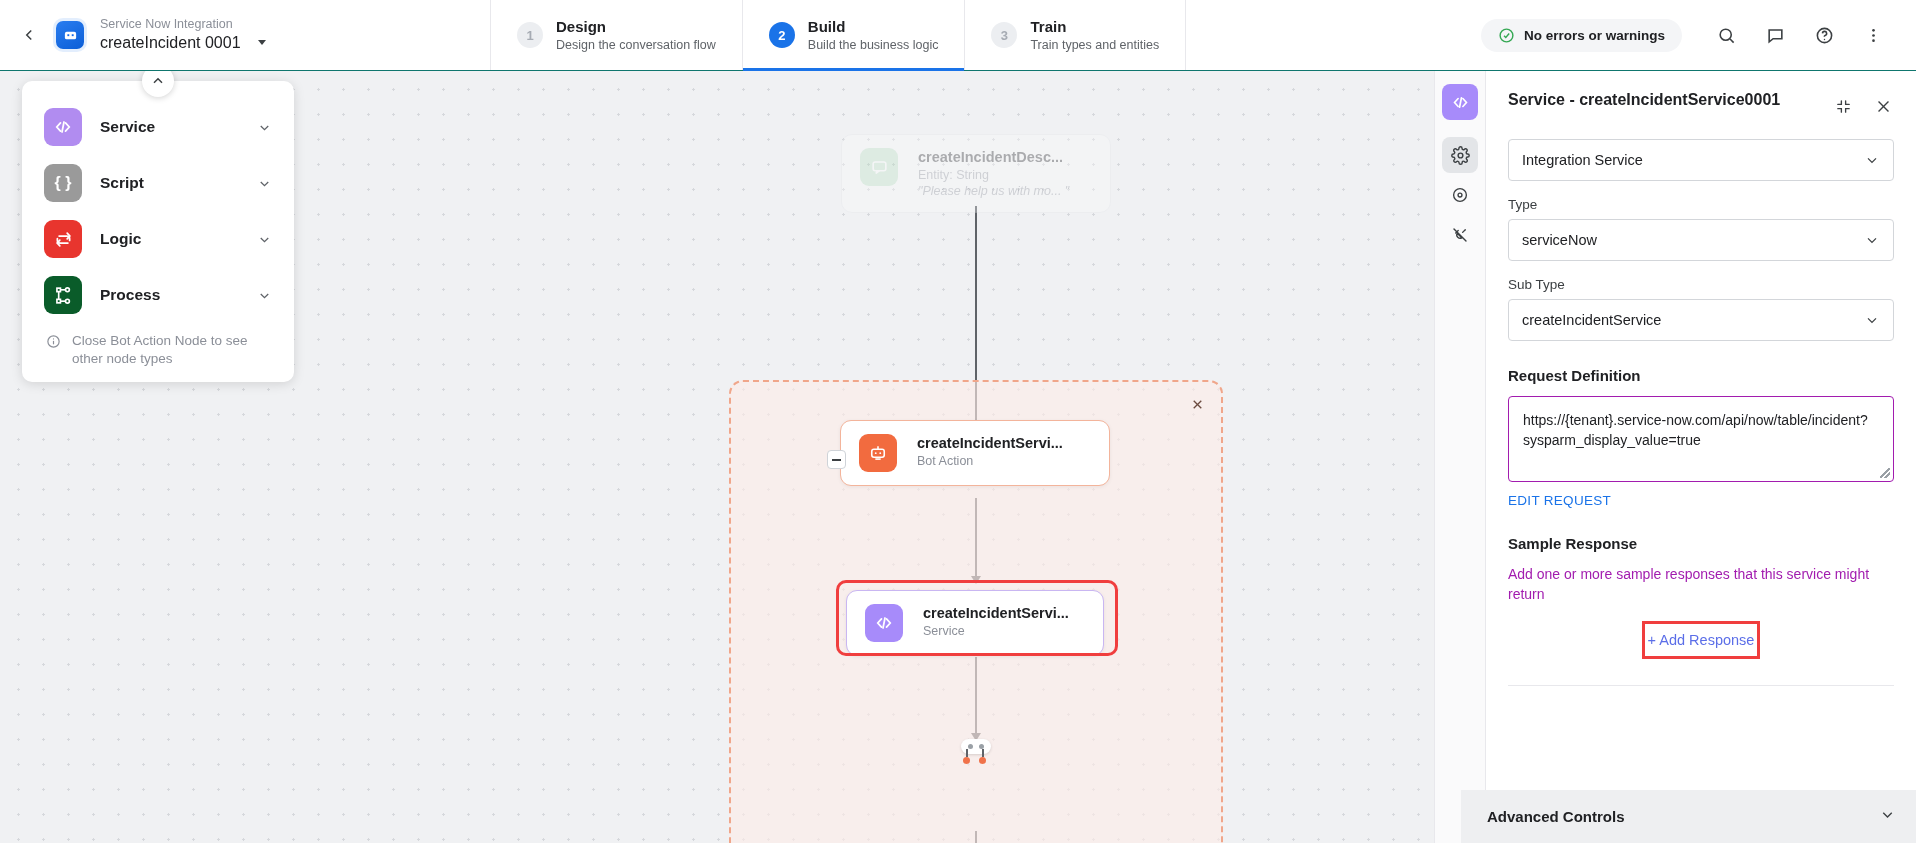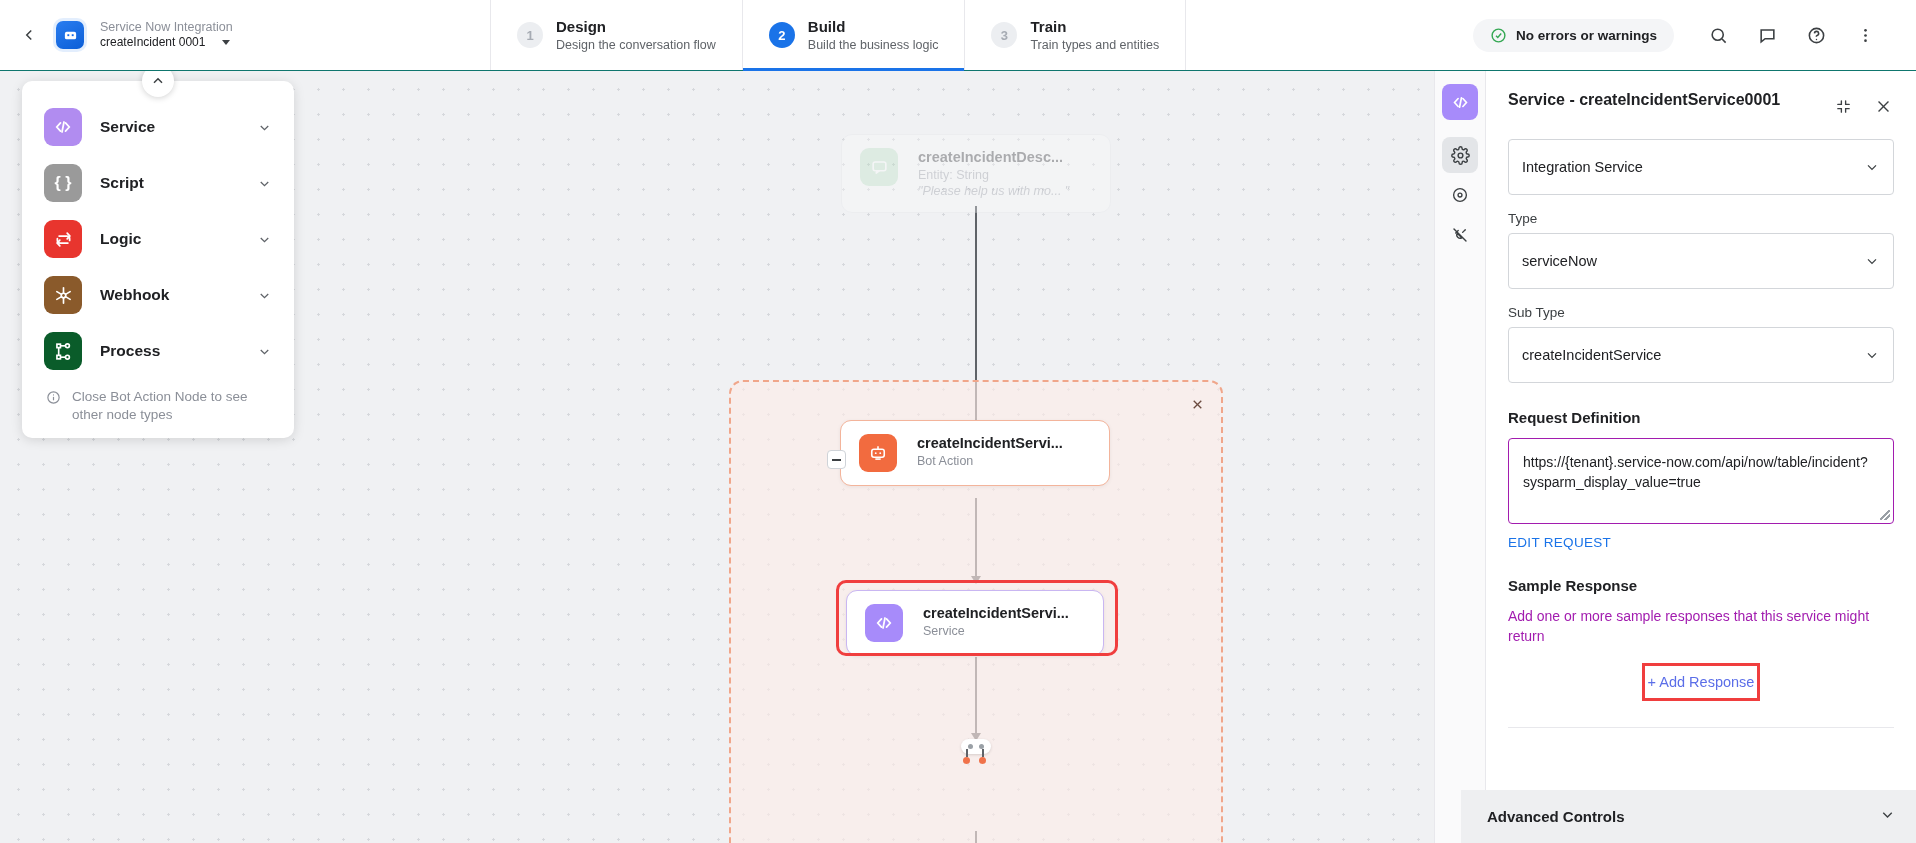--- a/index.html
+++ b/index.html
@@ -23,21 +23,21 @@
     cursor: pointer; color: #3c4043;
   }
   .app-logo {
     width: 28px; height: 28px; margin-left: 12px; border-radius: 7px;
     background: linear-gradient(150deg,#2a7df0,#0b5ed7);
     display: flex; align-items: center; justify-content: center; flex: none;
     box-shadow: 0 0 0 3px rgba(42,125,240,0.13);
   }
   .crumbs { margin-left: 16px; line-height: 1.25; }
   .crumb-top { font-size: 12.5px; color: #8b8f98; }
-  .crumb-main { font-size: 12px; color: #202124; display: flex; align-items: center; gap: 17px; cursor: pointer; }
+  .crumb-main { font-size: 16px; color: #202124; display: flex; align-items: center; gap: 17px; cursor: pointer; }
   .caret-dn { width: 0; height: 0; border-left: 4.5px solid transparent; border-right: 4.5px solid transparent; border-top: 5px solid #3c4043; }
 
   .steps { display: flex; align-items: stretch; flex: none; }
   .step {
     display: flex; align-items: center; gap: 13px; padding: 0 26px;
     border-left: 1px solid #e8e8ec; cursor: pointer; position: relative; min-width: 200px;
   }
   .step:last-child { border-right: 1px solid #e8e8ec; }
   .step-num {
     width: 26px; height: 26px; border-radius: 50%; flex: none;
@@ -45,21 +45,21 @@
     font-size: 13px; font-weight: 700; background: #eceef1; color: #a6abb3;
   }
   .step.active .step-num { background: #1a73e8; color: #fff; }
   .step-txt { line-height: 1.3; }
   .step-title { font-size: 15px; font-weight: 700; color: #202124; }
   .step-sub { font-size: 12.5px; color: #5f6368; }
   .step.active:after {
     content: ""; position: absolute; left: 0; right: 0; bottom: -1px; height: 3px; background: #1a73e8;
   }
 
-  .tb-right { margin-left: auto; display: flex; align-items: center; gap: 11px; padding-right: 32px; }
+  .tb-right { margin-left: auto; display: flex; align-items: center; gap: 11px; padding-right: 24px; }
   .status-pill {
     display: flex; align-items: center; gap: 9px; background: #f4f5f7;
     border-radius: 20px; padding: 8px 17px; margin-right: 14px; cursor: pointer;
   }
   .status-pill span { font-size: 13.5px; color: #202124; font-weight: 600; }
   .icon-btn {
     width: 38px; height: 38px; border-radius: 50%; display: flex;
     align-items: center; justify-content: center; cursor: pointer; color: #3c4043;
   }
 
@@ -191,21 +191,21 @@
   }
   .panel-head {
     display: flex; padding: 20px 18px 14px 22px; gap: 10px;
   }
   .panel-title { font-size: 16px; font-weight: 700; color: #202124; flex: 1; }
   .panel-head .icon-btn { width: 30px; height: 30px; }
   .panel-body { flex: 1; overflow: hidden; padding: 0 22px; position: relative; }
 
   .field-label { font-size: 13.5px; color: #3c4043; margin: 16px 0 7px 0; }
   .select-box {
-    height: 56px; border: 1px solid #d3d6da; border-radius: 4px; display: flex;
+    height: 42px; border: 1px solid #d3d6da; border-radius: 4px; display: flex;
     align-items: center; padding: 0 13px; cursor: pointer; background: #fff;
   }
   .select-box span { flex: 1; font-size: 14.5px; color: #202124; }
   .select-box .chev { color: #3c4043; display: flex; }
 
   .sec-title { font-size: 15px; font-weight: 700; color: #202124; margin: 26px 0 12px 0; }
   .req-area {
     border: 1px solid #a21caf; border-radius: 4px; padding: 13px 14px;
     font-size: 14px; color: #202124; line-height: 1.43; min-height: 86px; position: relative;
     word-break: break-word; cursor: text;
@@ -370,39 +370,20 @@
             </svg>
         </div>
         <div class="pal-label">Logic</div>
         <div class="pal-chev">
           <svg width="15" height="15" viewBox="0 0 24 24" fill="none" stroke="currentColor" stroke-width="2">
               <polyline points="6 9.5 12 15.5 18 9.5"></polyline>
             </svg>
         </div>
       </div>
 
-      <div class="pal-item">
-        <div class="pal-ico" style="background:#8a5a2b">
-          <svg width="21" height="21" viewBox="0 0 24 24" fill="none" stroke="#fff" stroke-width="1.9" stroke-linecap="round">
-              <circle cx="12" cy="12" r="2.6"></circle>
-              <line x1="12" y1="3.2" x2="12" y2="9.4"></line>
-              <line x1="12" y1="14.6" x2="12" y2="20.8"></line>
-              <line x1="4.4" y1="7.6" x2="9.7" y2="10.7"></line>
-              <line x1="14.3" y1="13.3" x2="19.6" y2="16.4"></line>
-              <line x1="4.4" y1="16.4" x2="9.7" y2="13.3"></line>
-              <line x1="14.3" y1="10.7" x2="19.6" y2="7.6"></line>
-            </svg>
-        </div>
-        <div class="pal-label">Webhook</div>
-        <div class="pal-chev">
-          <svg width="15" height="15" viewBox="0 0 24 24" fill="none" stroke="currentColor" stroke-width="2">
-              <polyline points="6 9.5 12 15.5 18 9.5"></polyline>
-            </svg>
-        </div>
-      </div>
 
       <div class="pal-item">
         <div class="pal-ico" style="background:#0a5c2a">
           <svg width="21" height="21" viewBox="0 0 24 24" fill="none" stroke="#fff" stroke-width="1.9">
               <circle cx="16.5" cy="5.5" r="2.2"></circle>
               <circle cx="16.5" cy="18.5" r="2.2"></circle>
               <rect x="4.5" y="3.6" width="4" height="4"></rect>
               <rect x="4.5" y="16.4" width="4" height="4"></rect>
               <path d="M6.5 7.6v8.8"></path>
               <path d="M8.5 5.5h5.8"></path>

